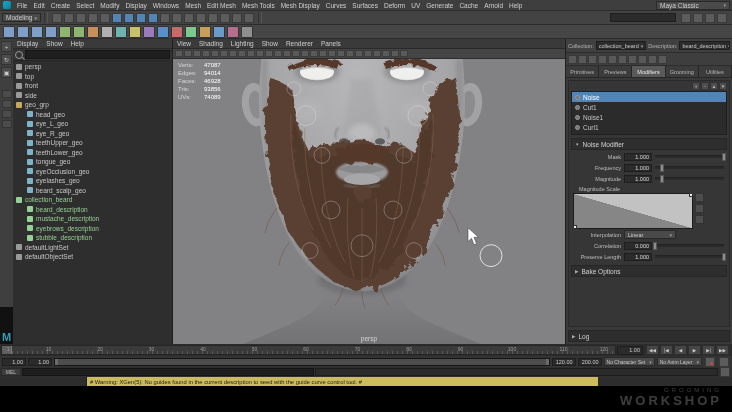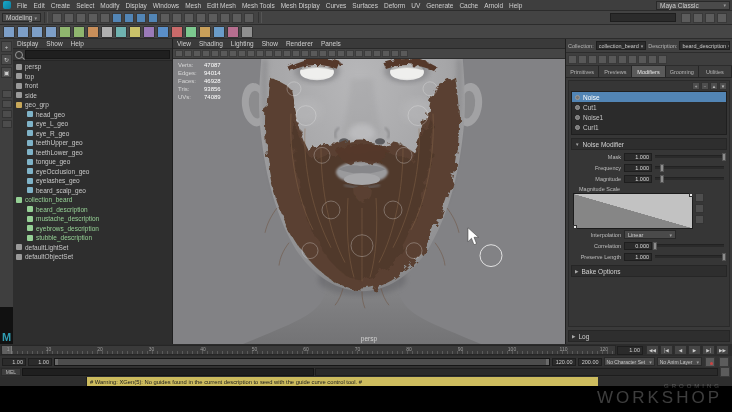--- a/index.html
+++ b/index.html
@@ -135,21 +135,21 @@
   #helpline{top:377px;height:9px;display:flex;align-items:stretch;}
   .hl-left{width:86px;background:#2d2d2d;border-right:1px solid #1d1d1d;flex:none;}
   .hl-msg{width:511px;background:#cdbc5e;color:#1c1c1c;font-size:5.8px;display:flex;align-items:center;
           padding:0 3px;white-space:nowrap;overflow:hidden;flex:none;box-sizing:border-box;}
   .hl-right{flex:1;background:#2d2d2d;}
 
   
   #footer{top:386px;height:26px;background:#000;}
   .watermark{position:absolute;right:10px;bottom:4px;text-align:right;color:rgba(218,218,218,0.28);line-height:1.1;}
   .wm1{font-size:6px;letter-spacing:3px;display:block;}
-  .wm2{font-size:17px;font-weight:normal;letter-spacing:3px;display:block;}
+  .wm2{font-size:13px;font-weight:bold;letter-spacing:3px;display:block;}
   .logo-m{position:absolute;left:2px;top:331px;color:#35b6cf;font-size:11px;font-weight:bold;opacity:.85;}
 </style>
 </head>
 <body>
 
 <div class="app">
 
   <div id="menubar" class="abs">
     <span class="maya-badge"></span>
     <div class="menus">

